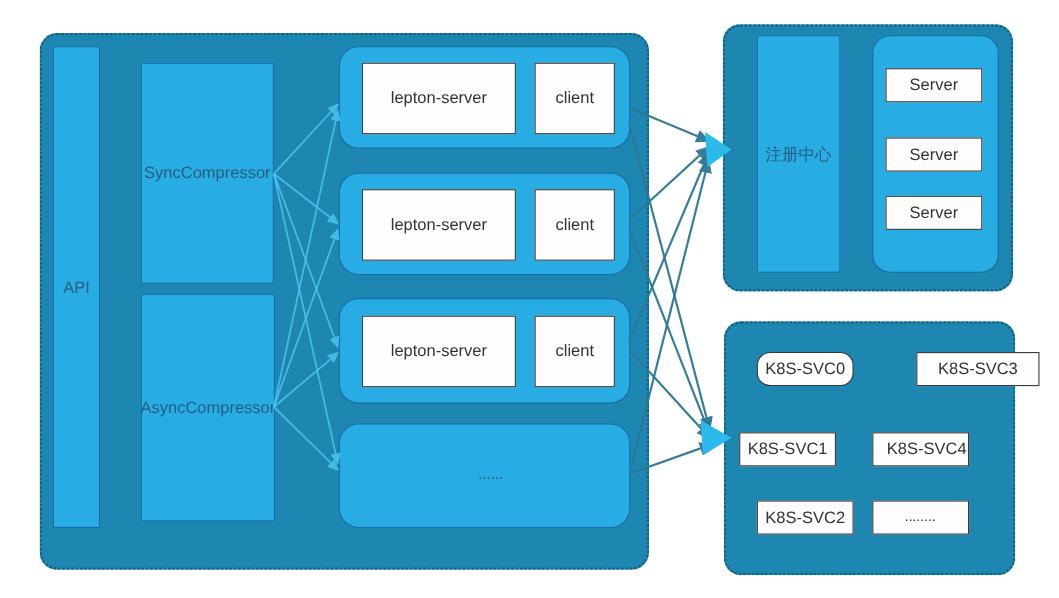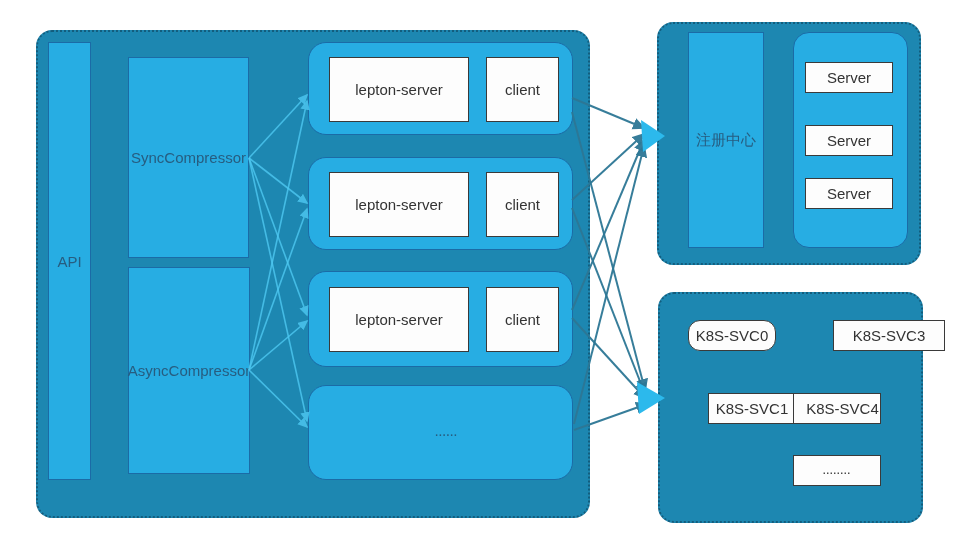--- a/index.html
+++ b/index.html
@@ -107,25 +107,28 @@
     <span>Server</span>
   </div>
 
   <div class="abs panel" style="left:658px;top:292px;width:265px;height:231px;"></div>
   <div class="abs whitebox" style="left:688px;top:320px;width:88px;height:31px;border-radius:12px;">
     <span>K8S-SVC0</span>
   </div>
   <div class="abs whitebox" style="left:793px;top:320px;width:112px;height:31px;margin-left:40px;">
     <span>K8S-SVC3</span>
   </div>
-  <div class="abs whitebox" style="left:708px;top:393px;width:88px;height:31px;">
+  <div class="abs whitebox" style="left:672px;top:393px;width:88px;height:31px;">
     <span>K8S-SVC1</span>
   </div>
   <div class="abs whitebox" style="left:793px;top:393px;width:88px;height:31px;padding-left:11px;">
     <span>K8S-SVC4</span>
+  </div>
+  <div class="abs whitebox" style="left:688px;top:455px;width:88px;height:31px;">
+    <span>K8S-SVC2</span>
   </div>
   <div class="abs whitebox dots-cell" style="left:793px;top:455px;width:88px;height:31px;">
     <span>........</span>
   </div>
 
   <svg id="arrows" width="963" height="544" viewBox="0 0 963 544">
     <defs>
       <marker id="mh-cyan" markerWidth="8" markerHeight="8" refX="5.5" refY="3" orient="auto">
         <path d="M0,0 L6.5,3 L0,6 z" fill="#4ec9f2"></path>
       </marker>

